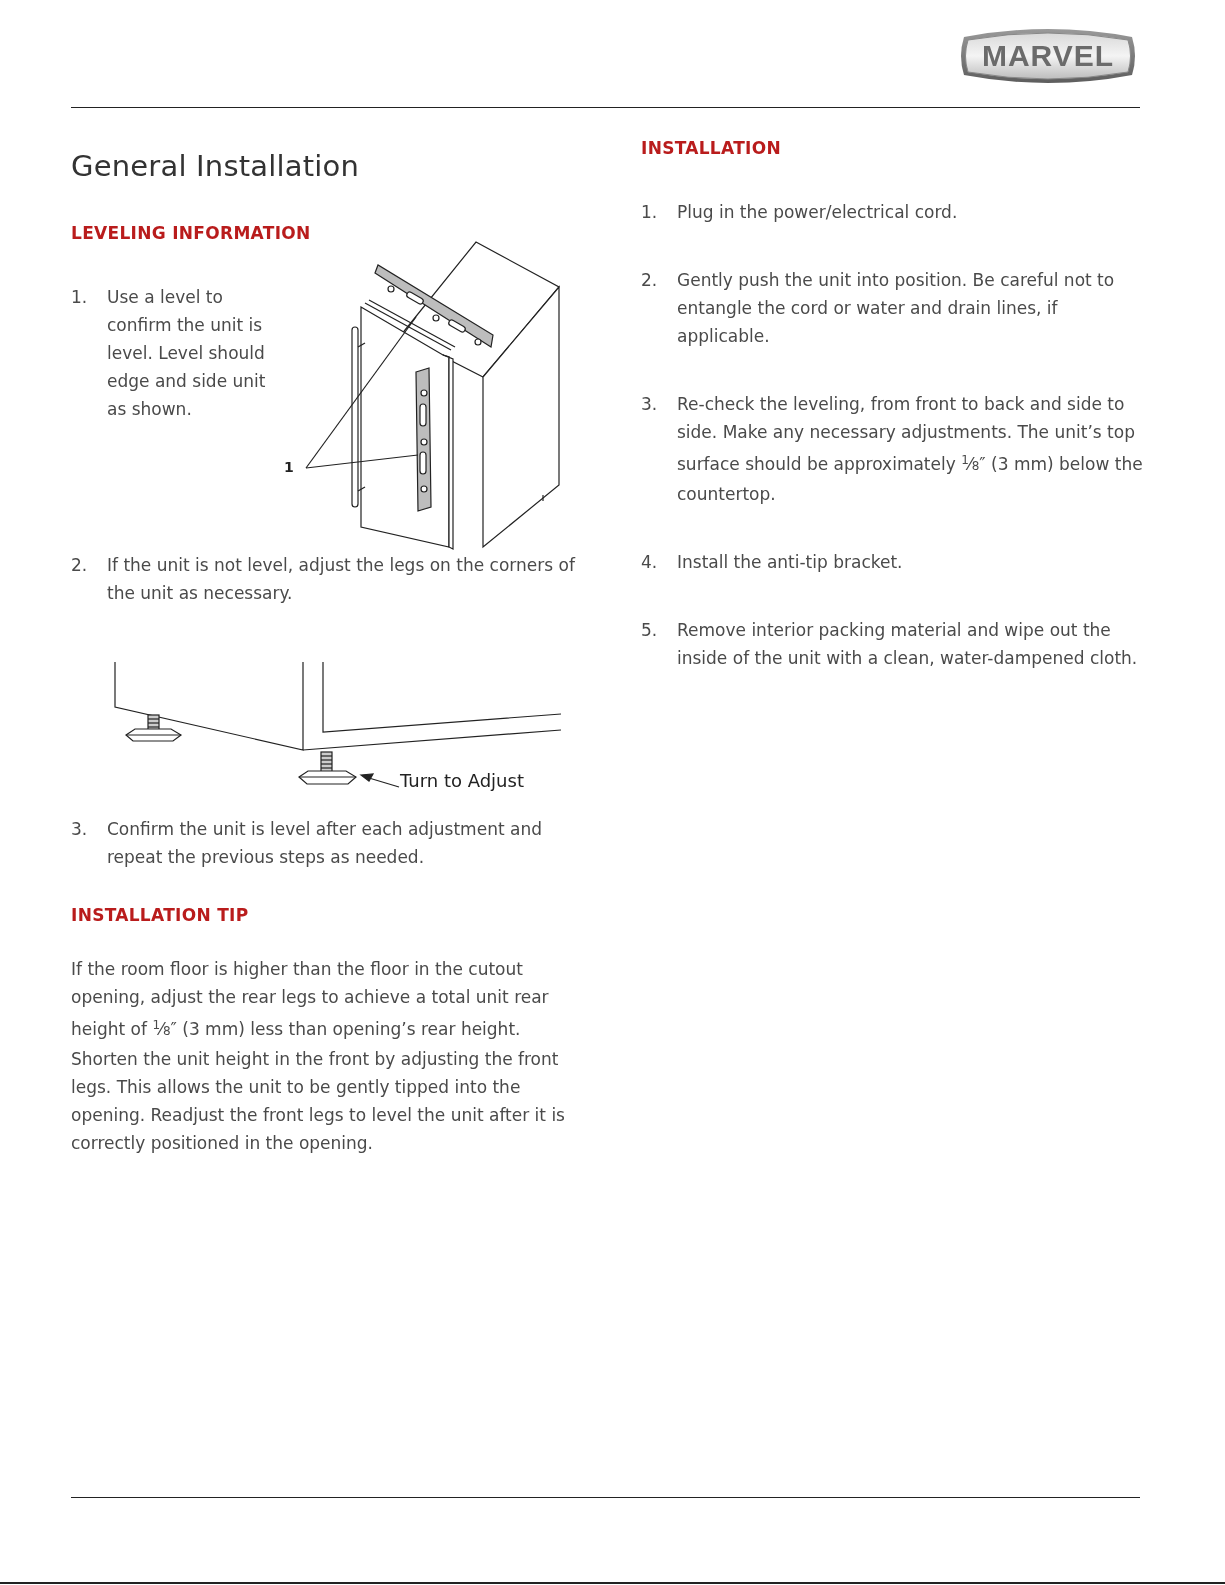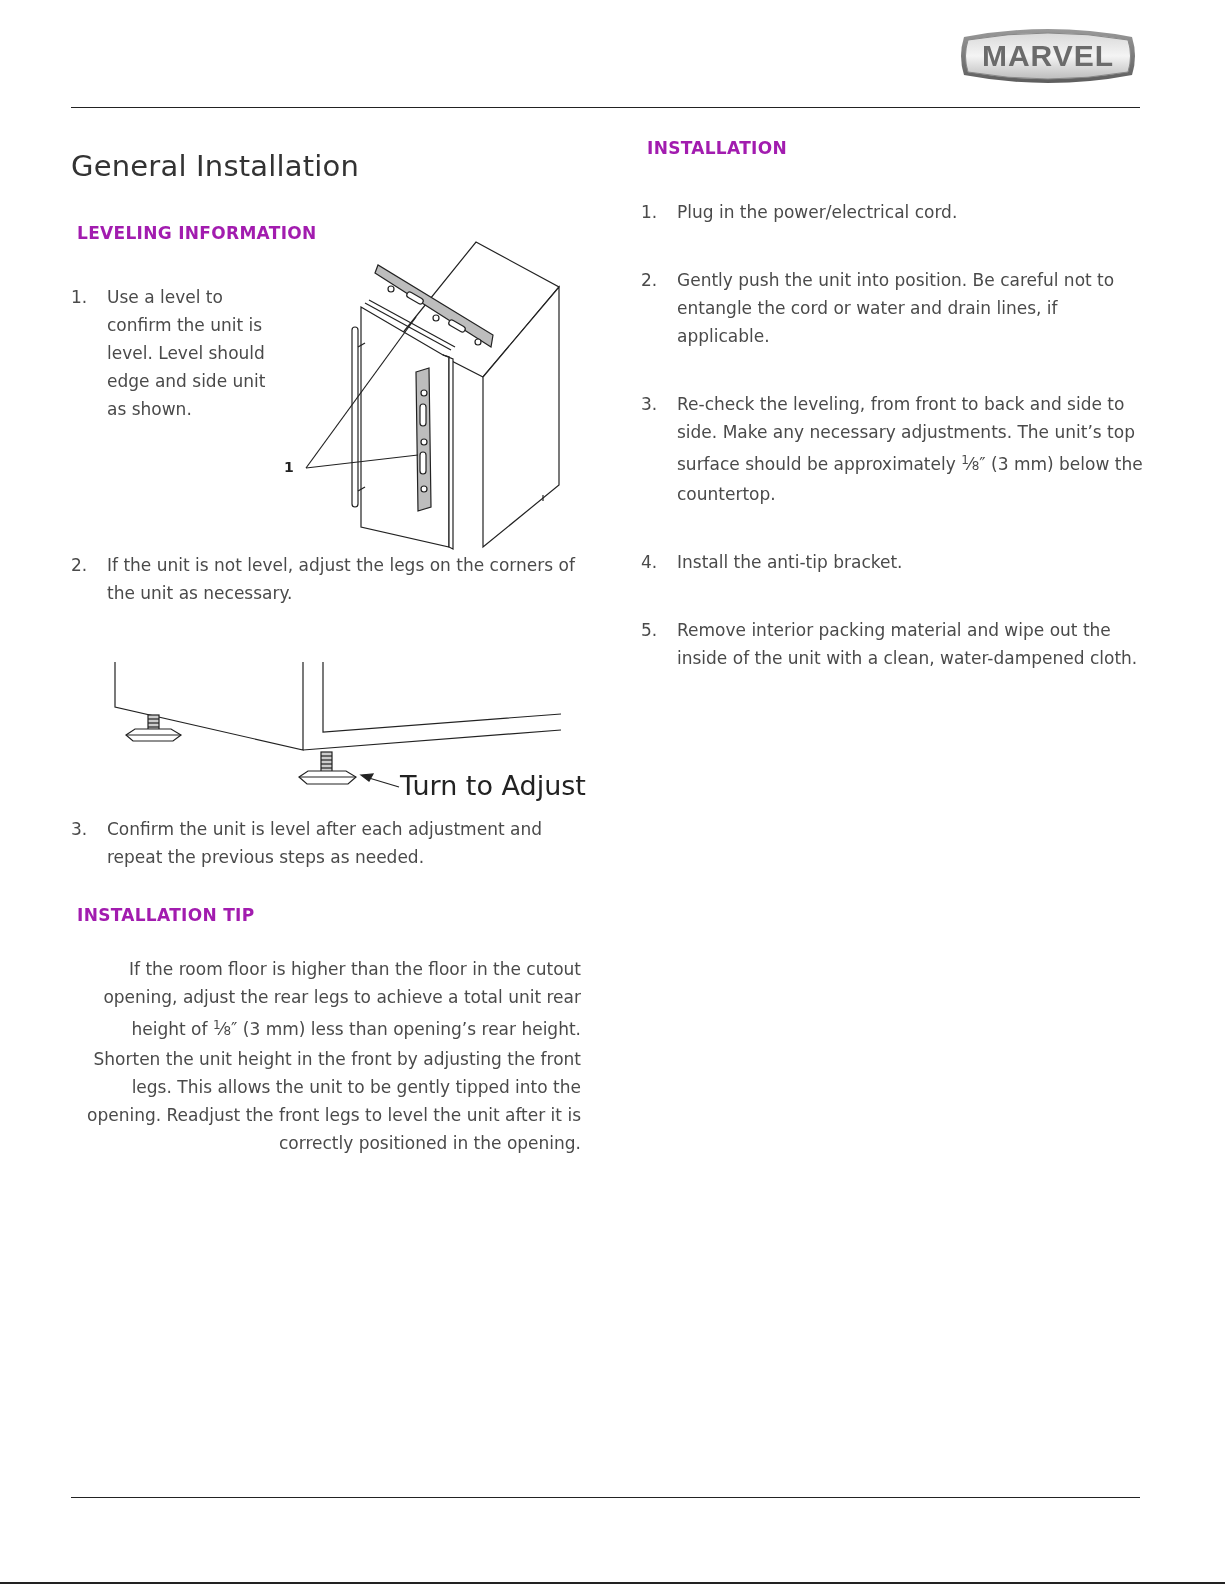--- a/index.html
+++ b/index.html
@@ -11,21 +11,21 @@
       position: absolute; left: 956px; top: 25px; width: 184px; height: 62px;
     }
     .hr-top { position: absolute; left: 71px; top: 107px; width: 1069px; height: 1px; background: #222; }
     .hr-bottom { position: absolute; left: 71px; top: 1497px; width: 1069px; height: 1px; background: #222; }
     .hr-edge { position: absolute; left: 0; top: 1582px; width: 1225px; height: 2px; background: #222; }
 
     .col-left { position: absolute; left: 71px; top: 142px; width: 510px; }
     .col-right { position: absolute; left: 641px; top: 130px; width: 510px; }
 
     .page-title { font-size: 29px; color: #333; font-weight: normal; margin: 7px 0 0 0; letter-spacing: 0.2px; }
-    .section-heading { font-size: 17px; font-weight: bold; color: #a21caf; letter-spacing: 0.3px; margin: 6px; }
+    .section-heading { font-size: 17px; font-weight: bold; color: #b91c1c; letter-spacing: 0.3px; margin: 0; }
 
     .step { position: relative; font-size: 17px; line-height: 28px; color: #4a4a4a; }
     .step .num { position: absolute; left: 0; top: 0; }
     .step .text { display: block; padding-left: 36px; margin-top: 40px; }
 
     .fig-level { position: absolute; left: 210px; top: 95px; }
     .fig-legs { position: absolute; left: 40px; top: 515px; }
 
     .frac { font-size: 17px; }
     .frac sup { font-size: 12px; vertical-align: 6px; }
@@ -134,31 +134,31 @@
       <line x1="210" y1="99" x2="221" y2="99"></line>
         <line x1="210" y1="103" x2="221" y2="103"></line>
         <line x1="210" y1="107" x2="221" y2="107"></line>
         <line x1="210" y1="111" x2="221" y2="111"></line>
       <polygon points="188,120 197,114 235,114 245,120 237,127 196,127" fill="#fff"></polygon>
       <line x1="188" y1="120" x2="245" y2="120"></line>
 
       <line x1="258" y1="121" x2="288" y2="130"></line>
       <polygon points="250,118 262,117 258,124" fill="#222"></polygon>
     </svg>
-    <span style="position:absolute; left:289px; top:113px; font-size:27px; color:#222; white-space:nowrap;">Turn to Adjust</span>
+    <span style="position:absolute; left:289px; top:113px; font-size:18px; color:#222; white-space:nowrap;">Turn to Adjust</span>
   </div>
 
   <div class="step" style="margin-top:208px;">
     <span class="num">3.</span>
     <span class="text">Confirm the unit is level after each adjustment and repeat the previous steps as needed.</span>
   </div>
 
   <h2 class="section-heading" style="margin-top:34px;">INSTALLATION TIP</h2>
 
-  <p class="tip" style="margin-top:30px;text-align:right;">
+  <p class="tip" style="margin-top:30px;">
     <span>If the room floor is higher than the floor in the cutout opening, adjust the rear legs to achieve a total unit rear height of </span><span class="frac"><sup>1</sup>⁄<sub>8</sub></span><span>″ (3 mm) less than opening’s rear height. Shorten the unit height in the front by adjusting the front legs. This allows the unit to be gently tipped into the opening. Readjust the front legs to level the unit after it is correctly positioned in the opening.</span>
   </p>
 </div>
 
 <div class="col-right">
   <h2 class="section-heading" style="margin-top:8px;">INSTALLATION</h2>
 
   <div class="step" style="margin-top:18px;">
     <span class="num">1.</span>
     <span class="text">Plug in the power/electrical cord.</span>

